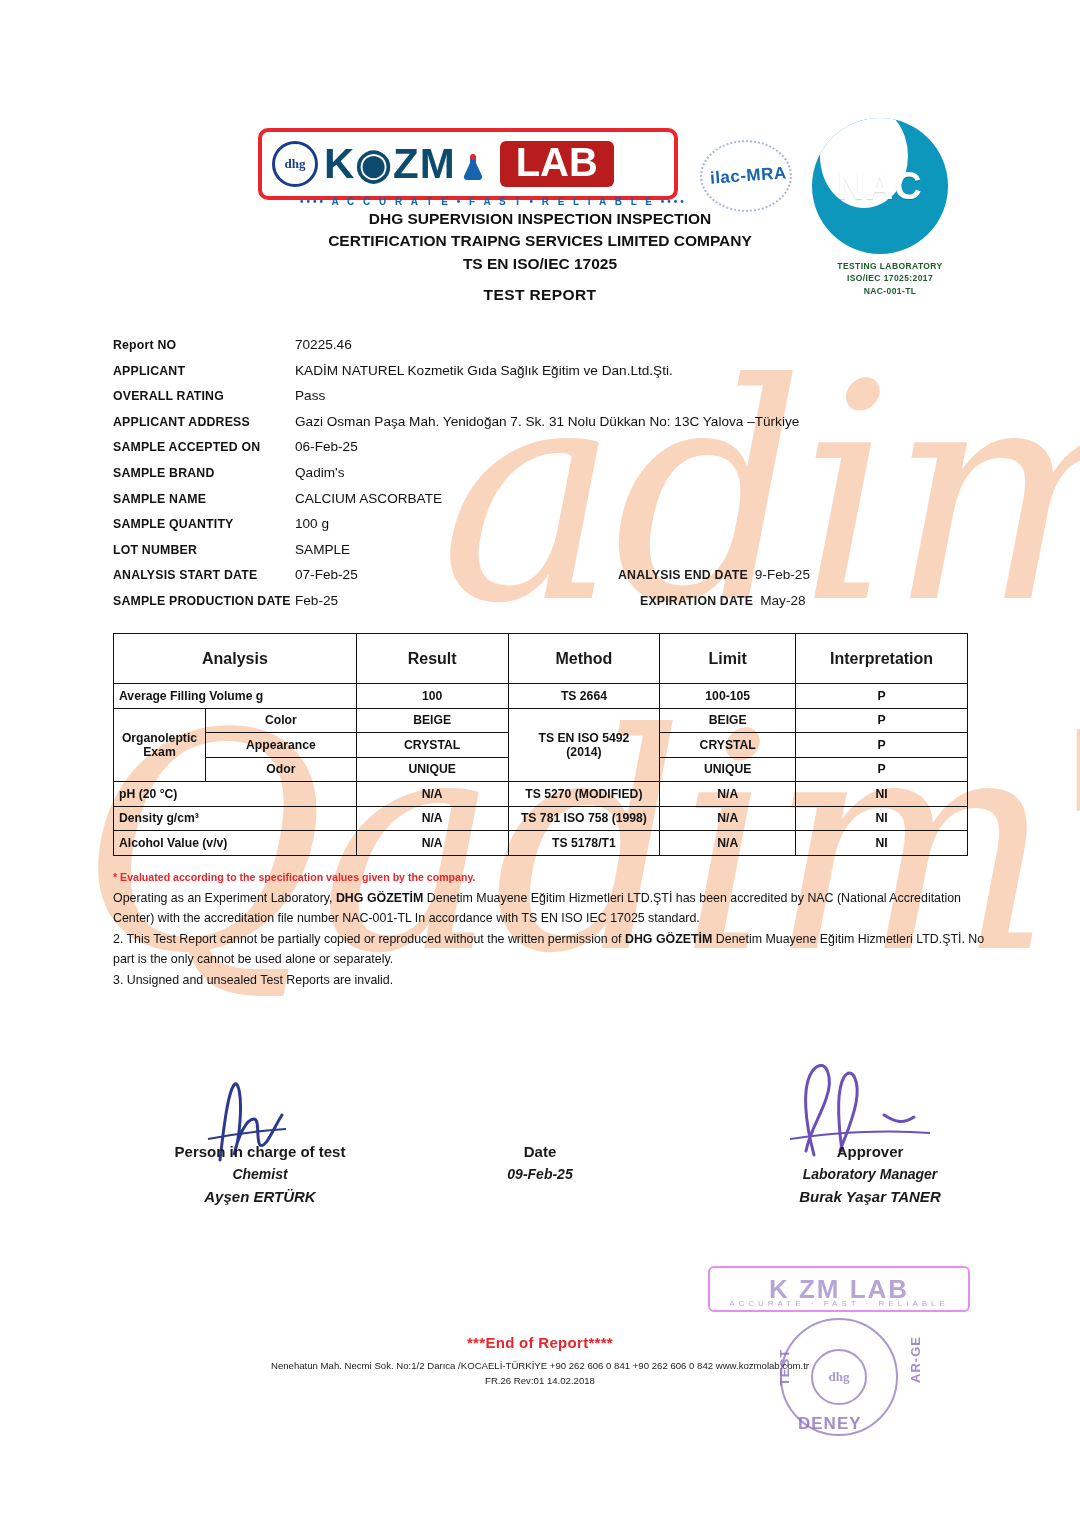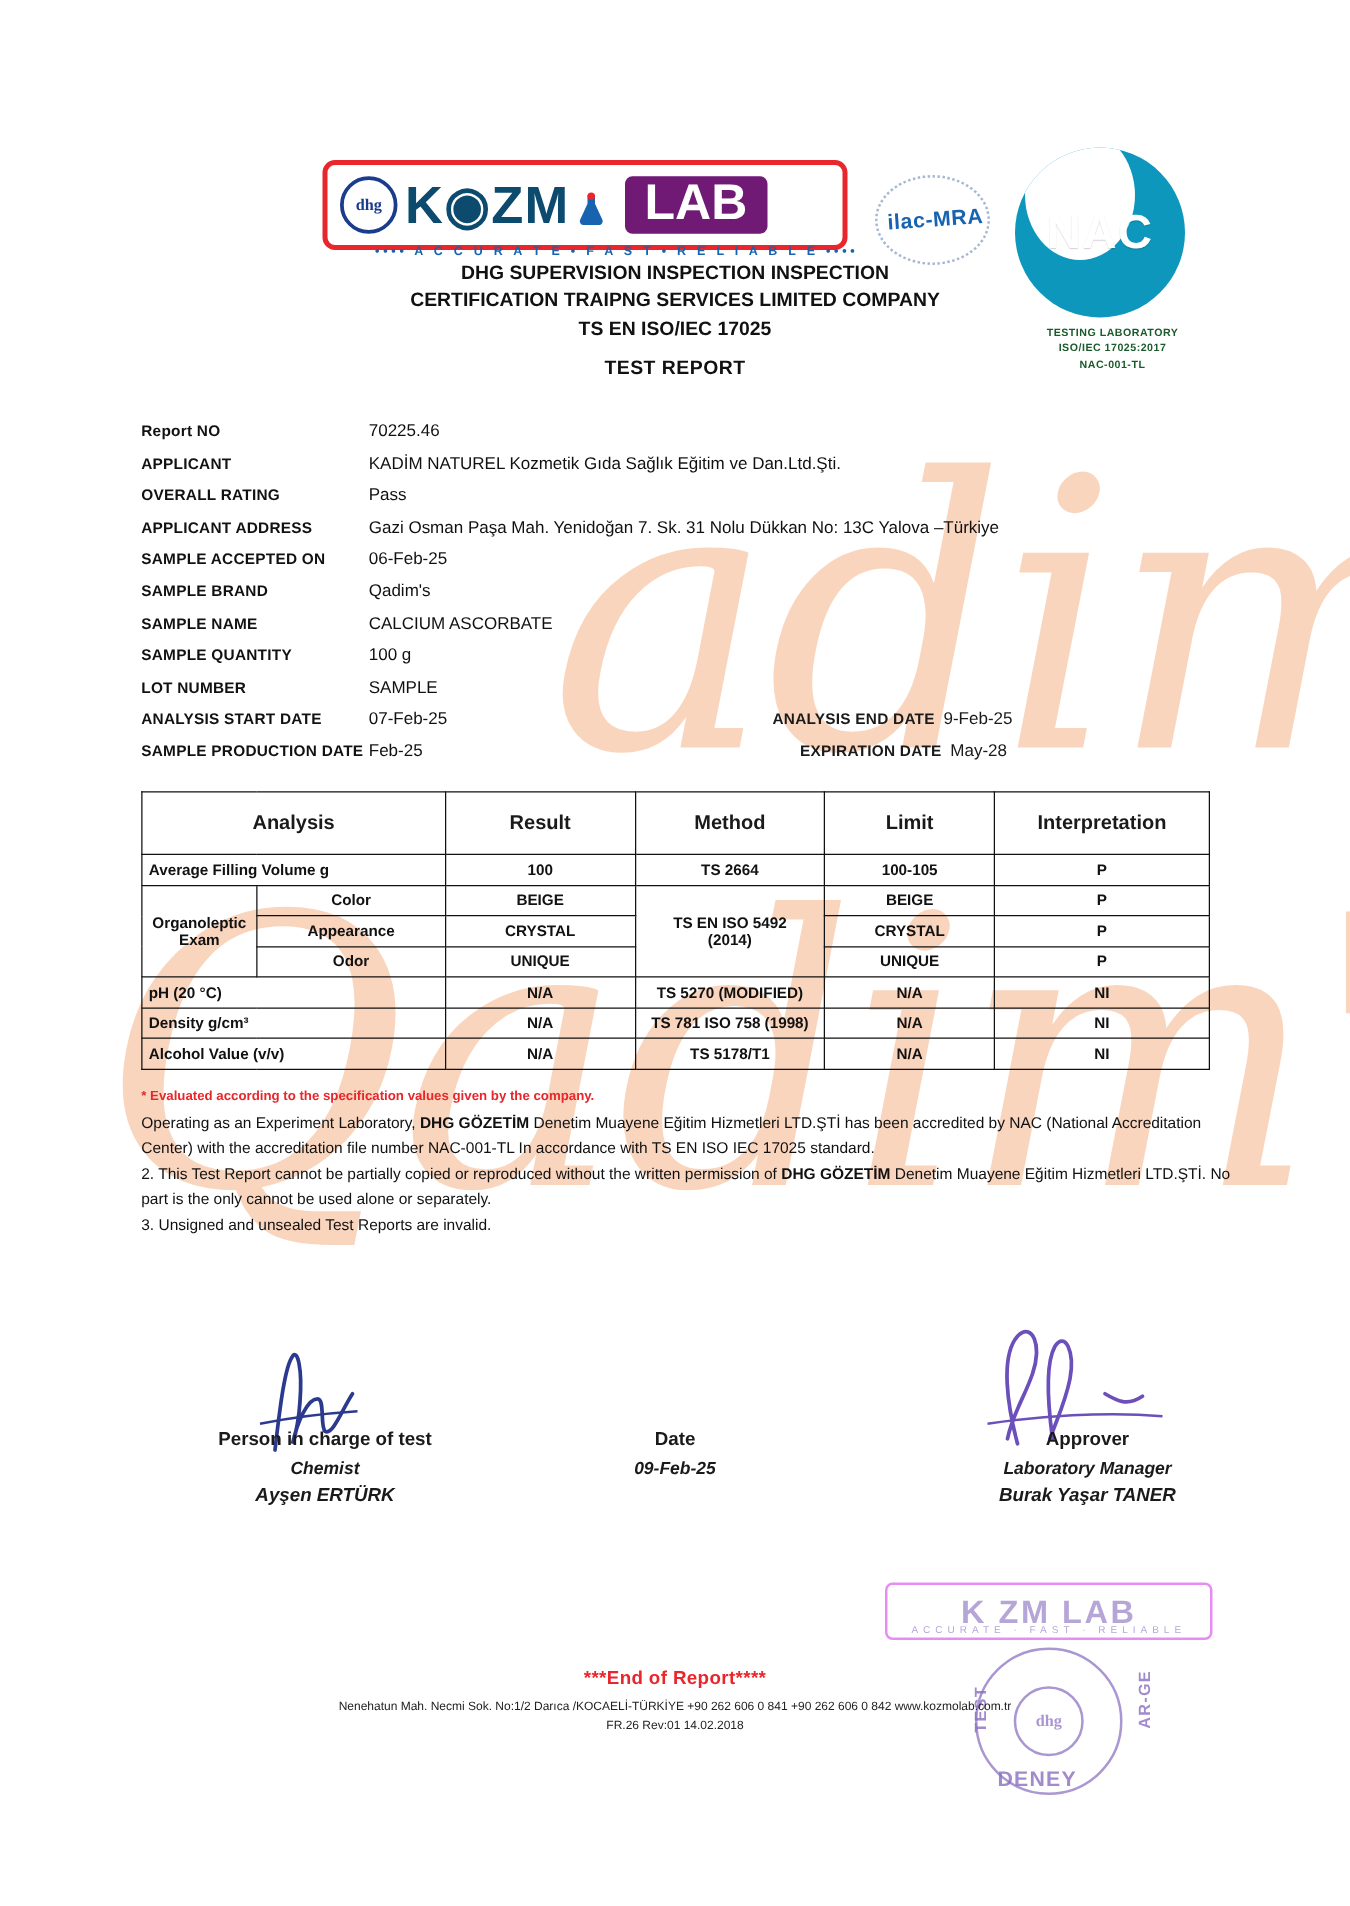--- a/index.html
+++ b/index.html
@@ -58,21 +58,21 @@
   .logo-word {
     font-size:42px; font-weight:bold; letter-spacing:1px;
     color:#0c4a6e; margin-left:6px; line-height:1;
     font-family:Liberation Sans, sans-serif;
   }
   .logo-flask {
     width:30px; height:30px; margin:0 2px 0 2px;
     position:relative; top:4px;
   }
   .logo-lab {
-    background:#701a75; color:#fff; font-size:40px; font-weight:bold;
+    background:#b91c1c; color:#fff; font-size:40px; font-weight:bold;
     padding:2px 16px 6px 16px; border-radius:6px; margin-left:10px; line-height:.95;
   }
   .logo-tagline {
     position:absolute; left:300px; top:196px;
     font-size:10px; letter-spacing:3px; color:#1763b0; font-weight:bold;
   }
 
   .ilac {
     position:absolute; left:700px; top:136px; width:96px; height:80px;
     display:flex; align-items:center; justify-content:center;

